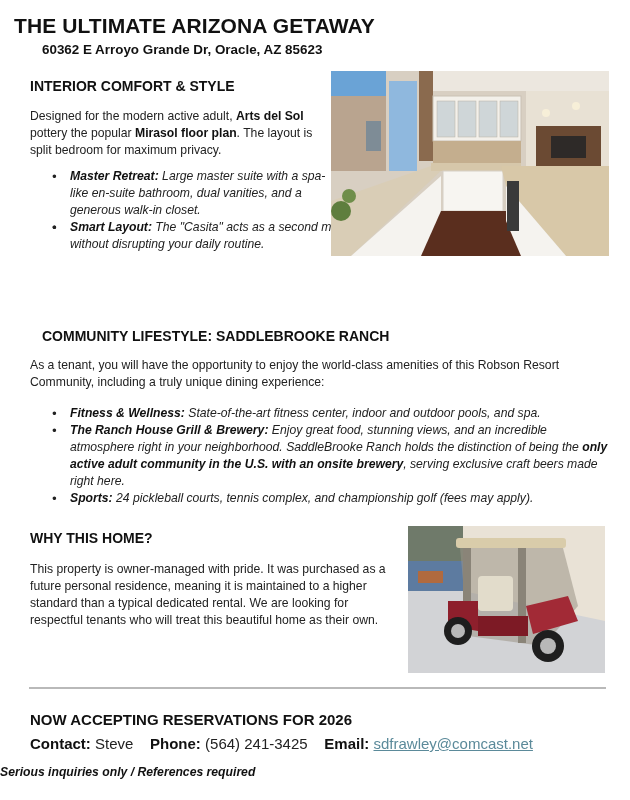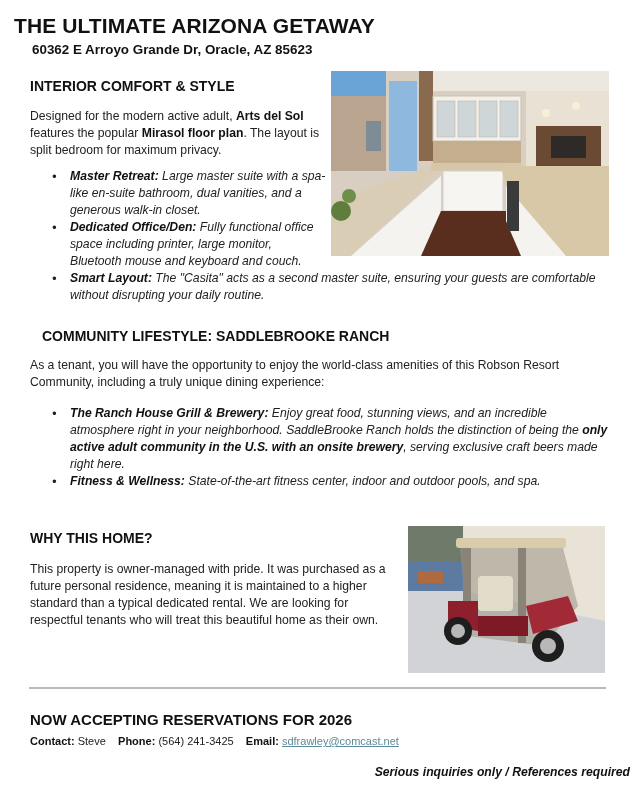--- a/index.html
+++ b/index.html
@@ -6,21 +6,21 @@
   body {
     width: 630px; height: 800px; position: relative; overflow: hidden;
     font-family: "Liberation Sans", sans-serif; color: #1a1a1a;
   }
   .abs { position: absolute; }
   .title {
     left: 14px; top: 14px; font-size: 21px; font-weight: bold; letter-spacing: 0.1px; color: #111;
     white-space: nowrap;
   }
   .address {
-    left: 32px; top: 42px; font-size: 13.4px; font-weight: bold; color: #111; white-space: nowrap;
+    left: 42px; top: 42px; font-size: 13.4px; font-weight: bold; color: #111; white-space: nowrap;
   }
   .section-heading {
     font-size: 14px; font-weight: bold; color: #111; white-space: nowrap;
   }
   .para {
     font-size: 12.2px; line-height: 17px; color: #222;
   }
   .para b { color: #111; }
   ul.bullets {
     margin: 0; padding: 0; list-style: none; font-style: italic;
@@ -29,41 +29,40 @@
     position: relative; padding-left: 38px; font-size: 12.2px; line-height: 17px; color: #222;
   }
   ul.bullets li::before {
     content: "\2022"; position: absolute; left: 20px; top: 0; font-size: 13px; color: #222;
   }
   ul.bullets li b { color: #111; }
   .photo { overflow: hidden; }
   .divider {
     left: 29px; top: 687px; width: 577px; height: 2px; background: #b9b9b9;
   }
-  .contact-line { font-size: 11px; color: #222; white-space: nowrap; }
+  .contact-line { font-size: 15px; color: #222; white-space: nowrap; }
   .contact-line b { color: #111; }
   .email-link { color: #5b8a9a; text-decoration: underline; }
   .footer-note {
-    left: 0; width: 630px; top: 765px; text-align: right; font-size: 12.2px; font-weight: bold; font-style: italic; color: #111;
+    left: 0; width: 630px; top: 765px; text-align: left; font-size: 12.2px; font-weight: bold; font-style: italic; color: #111;
   }
 </style>
 </head>
 <body>
 
 <div class="abs title">THE ULTIMATE ARIZONA GETAWAY</div>
 <div class="abs address">60362 E Arroyo Grande Dr, Oracle, AZ 85623</div>
 
 <div class="abs section-heading" style="left:30px; top:78px;">INTERIOR COMFORT &amp; STYLE</div>
 
-<div class="abs para" style="left:30px; top:108px; width:290px;"><span>Designed for the modern active adult, </span><b>Arts del Sol</b><span> features the popular </span><b>Mirasol floor plan</b><span>. The layout is split bedroom for maximum privacy.</span></div>
+<div class="abs para" style="left:30px; top:108px; width:290px;"><span>Designed for the modern active adult, </span><b>Arts del Sol</b><span> pottery the popular </span><b>Mirasol floor plan</b><span>. The layout is split bedroom for maximum privacy.</span></div>
 
 <ul class="abs bullets" style="left:32px; top:168px; width:580px;">
   <li style="width:262px;"><b>Master Retreat:</b><span> Large master suite with a spa-like en-suite bathroom, dual vanities, and a generous walk-in closet.</span></li>
   <li>
-      <span style="display:block; width:250px;"><b>Dedicated Office/Den:</b><span> Fully functional office space including printer, large monitor, Bluetooth mouse and keyboard and couch.</span></span>
     </li>
   <li><b>Smart Layout:</b><span> The "Casita" acts as a second master suite, ensuring your guests are comfortable without disrupting your daily routine.</span></li>
 </ul>
 
 <div class="abs photo" style="left:331px; top:71px; width:278px; height:185px;">
   <svg width="278" height="185" viewBox="0 0 278 185">
     <rect x="0" y="0" width="278" height="185" fill="#d8cfc2"></rect>
 
     <rect x="90" y="0" width="188" height="20" fill="#ece7df"></rect>
 
@@ -107,22 +106,23 @@
     <circle cx="10" cy="140" r="10" fill="#5f7e3e"></circle>
     <circle cx="18" cy="125" r="7" fill="#6f8e4a"></circle>
   </svg>
 </div>
 
 <div class="abs section-heading" style="left:30px; top:328px;margin-left:12px;">COMMUNITY LIFESTYLE: SADDLEBROOKE RANCH</div>
 
 <div class="abs para" style="left:30px; top:357px; width:560px;">As a tenant, you will have the opportunity to enjoy the world-class amenities of this Robson Resort Community, including a truly unique dining experience:</div>
 
 <ul class="abs bullets" style="left:32px; top:405px; width:580px;">
+  <li><b>Fitness &amp; Wellness:</b><span> State-of-the-art fitness center, indoor and outdoor pools, and spa.</span></li>
   <li><b>The Ranch House Grill &amp; Brewery:</b><span> Enjoy great food, stunning views, and an incredible atmosphere right in your neighborhood. SaddleBrooke Ranch holds the distinction of being the </span><b>only active adult community in the U.S. with an onsite brewery</b><span>, serving exclusive craft beers made right here.</span></li>
-  <li><b>Fitness &amp; Wellness:</b><span> State-of-the-art fitness center, indoor and outdoor pools, and spa.</span></li>
+  <li><b>Sports:</b><span> 24 pickleball courts, tennis complex, and championship golf (fees may apply).</span></li>
 </ul>
 
 <div class="abs section-heading" style="left:30px; top:530px;">WHY THIS HOME?</div>
 <div class="abs para" style="left:30px; top:561px; width:370px;">This property is owner-managed with pride. It was purchased as a future personal residence, meaning it is maintained to a higher standard than a typical dedicated rental. We are looking for respectful tenants who will treat this beautiful home as their own.</div>
 
 <div class="abs photo" style="left:408px; top:526px; width:197px; height:147px;">
   <svg width="197" height="147" viewBox="0 0 197 147">
     <rect x="0" y="0" width="197" height="147" fill="#e9e2d6"></rect>
 
     <rect x="0" y="0" width="55" height="60" fill="#6f7a6a"></rect>

